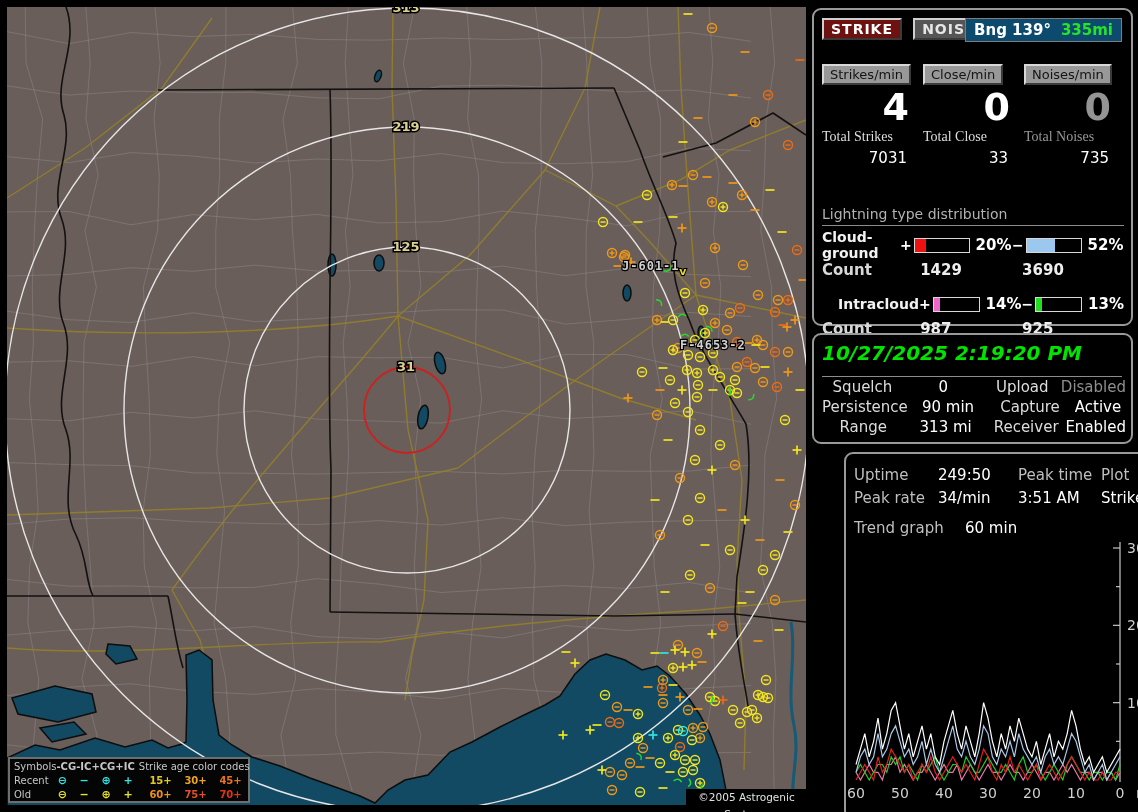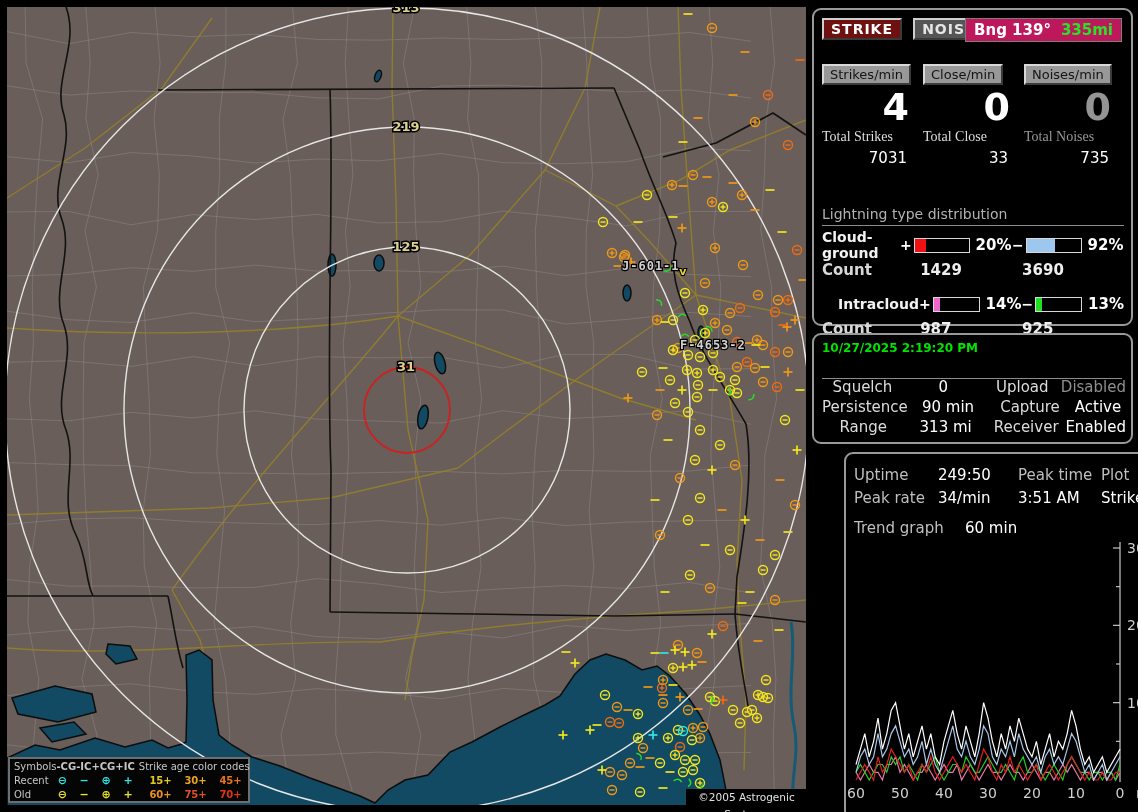--- a/index.html
+++ b/index.html
@@ -22,21 +22,21 @@
   .panel{position:absolute;background:#000;border:2px solid #999;border-radius:9px;box-sizing:border-box;}
   #box1{left:812px;top:8px;width:321px;height:318px;}
   #box2{left:812px;top:333px;width:321px;height:111px;}
   #box3{left:812px;top:452px;width:321px;height:368px;margin-left:32px;}
   .btnrow{position:absolute;left:8px;top:8px;width:300px;height:24px;}
   .btn{font-family:"DejaVu Sans","Liberation Sans",sans-serif;font-weight:bold;font-size:14px;
     padding:1px 7px;margin-right:6px;cursor:pointer;
     border-top:2px solid #cfcfcf;border-left:2px solid #cfcfcf;border-bottom:2px solid #3a3a3a;border-right:2px solid #3a3a3a;}
   .strike-btn{background:#6e1111;color:#fff;letter-spacing:1px;}
   .noise-btn{background:#555;color:#e6e6e6;letter-spacing:1px;}
-  .bng{position:absolute;right:0;top:0;background:#be185d;border:1px solid #7d7d7d;padding:2px 8px;
+  .bng{position:absolute;right:0;top:0;background:#0c4a6e;border:1px solid #7d7d7d;padding:2px 8px;
     font-size:15px;font-weight:bold;color:#fff;white-space:nowrap;}
   .bng .grn{margin-left:10px;}
   .grn{color:#27e427;}
   .statcols{position:absolute;left:8px;top:54px;width:304px;display:flex;}
   .scol{width:101px;}
   .chip{display:inline-block;background:#989898;color:#141414;font-size:13px;padding:1px 6px;
     border-top:2px solid #d8d8d8;border-left:2px solid #d8d8d8;border-bottom:2px solid #3a3a3a;border-right:2px solid #3a3a3a;cursor:default;}
   .rate{font-size:38px;font-weight:bold;color:#fff;text-align:right;padding-right:14px;line-height:44px;}
   .rate.dim{color:#949494;}
   .tlabel{font-size:14px;color:#dedede;white-space:nowrap;font-family:Liberation Serif, serif;}
@@ -47,22 +47,22 @@
   .drow{display:flex;align-items:center;margin-top:11px;height:16px;}
   .dname{width:90px;font-weight:bold;font-size:14px;color:#f2f2f2;}
   .sign{width:12px;font-weight:bold;font-size:14px;color:#fff;text-align:center;}
   .bar{width:62px;height:13px;border:1px solid #d8d8d8;background:#000;margin:0 2px;display:inline-block;}
   .fill{display:block;height:100%;}
   .pct{width:42px;font-weight:bold;font-size:15px;color:#fff;padding-left:4px;}
   .crow{display:flex;margin-top:8px;font-weight:bold;font-size:15px;color:#efefef;}
   .clabel{width:104px;font-weight:bold;color:#d8d8d8;}
   .cval{width:108px;}
   
-  .clock{position:absolute;left:8px;top:6px;width:300px;font-size:12px;font-weight:bold;color:#00e400;
-    border-bottom:1px solid #8c8c8c;padding-bottom:23px;}
+  .clock{position:absolute;left:8px;top:6px;width:300px;font-size:20px;font-weight:bold;color:#00e400;
+    border-bottom:1px solid #8c8c8c;padding-bottom:11px;font-style:italic;}
   .setgrid{position:absolute;left:8px;top:42px;width:304px;font-size:15px;text-align:center;}
   .setrow{display:flex;height:20px;line-height:20px;}
   .sc1{width:84px;color:#dcdcdc;}
   .sc2{width:84px;color:#fff;}
   .sc3{width:80px;color:#dcdcdc;}
   .sc4{flex:1;color:#fff;}
   .dim{color:#8f8f8f;}
   
   .statgrid{position:absolute;left:8px;top:10px;width:304px;font-size:15px;}
   .strow{display:flex;height:23px;line-height:23px;}
@@ -1023,21 +1023,21 @@
       <span class="dname">Cloud-ground</span>
       <span class="sign">+</span>
       <span class="bar">
             <span class="fill" style="width: 20%; background: rgb(238, 17, 17);"></span>
           </span>
       <span class="pct">20%</span>
       <span class="sign">−</span>
       <span class="bar">
             <span class="fill" style="width: 52%; background: rgb(156, 200, 240);"></span>
           </span>
-      <span class="pct">92%</span>
+      <span class="pct">52%</span>
     </div>
     <div class="crow">
       <span class="clabel">Count</span>
       <span class="cval">1429</span>
       <span class="cval">3690</span>
     </div>
     <div class="drow" style="margin-top:17px;margin-left:16px;">
       <span class="dname">Intracloud</span>
       <span class="sign">+</span>
       <span class="bar">

